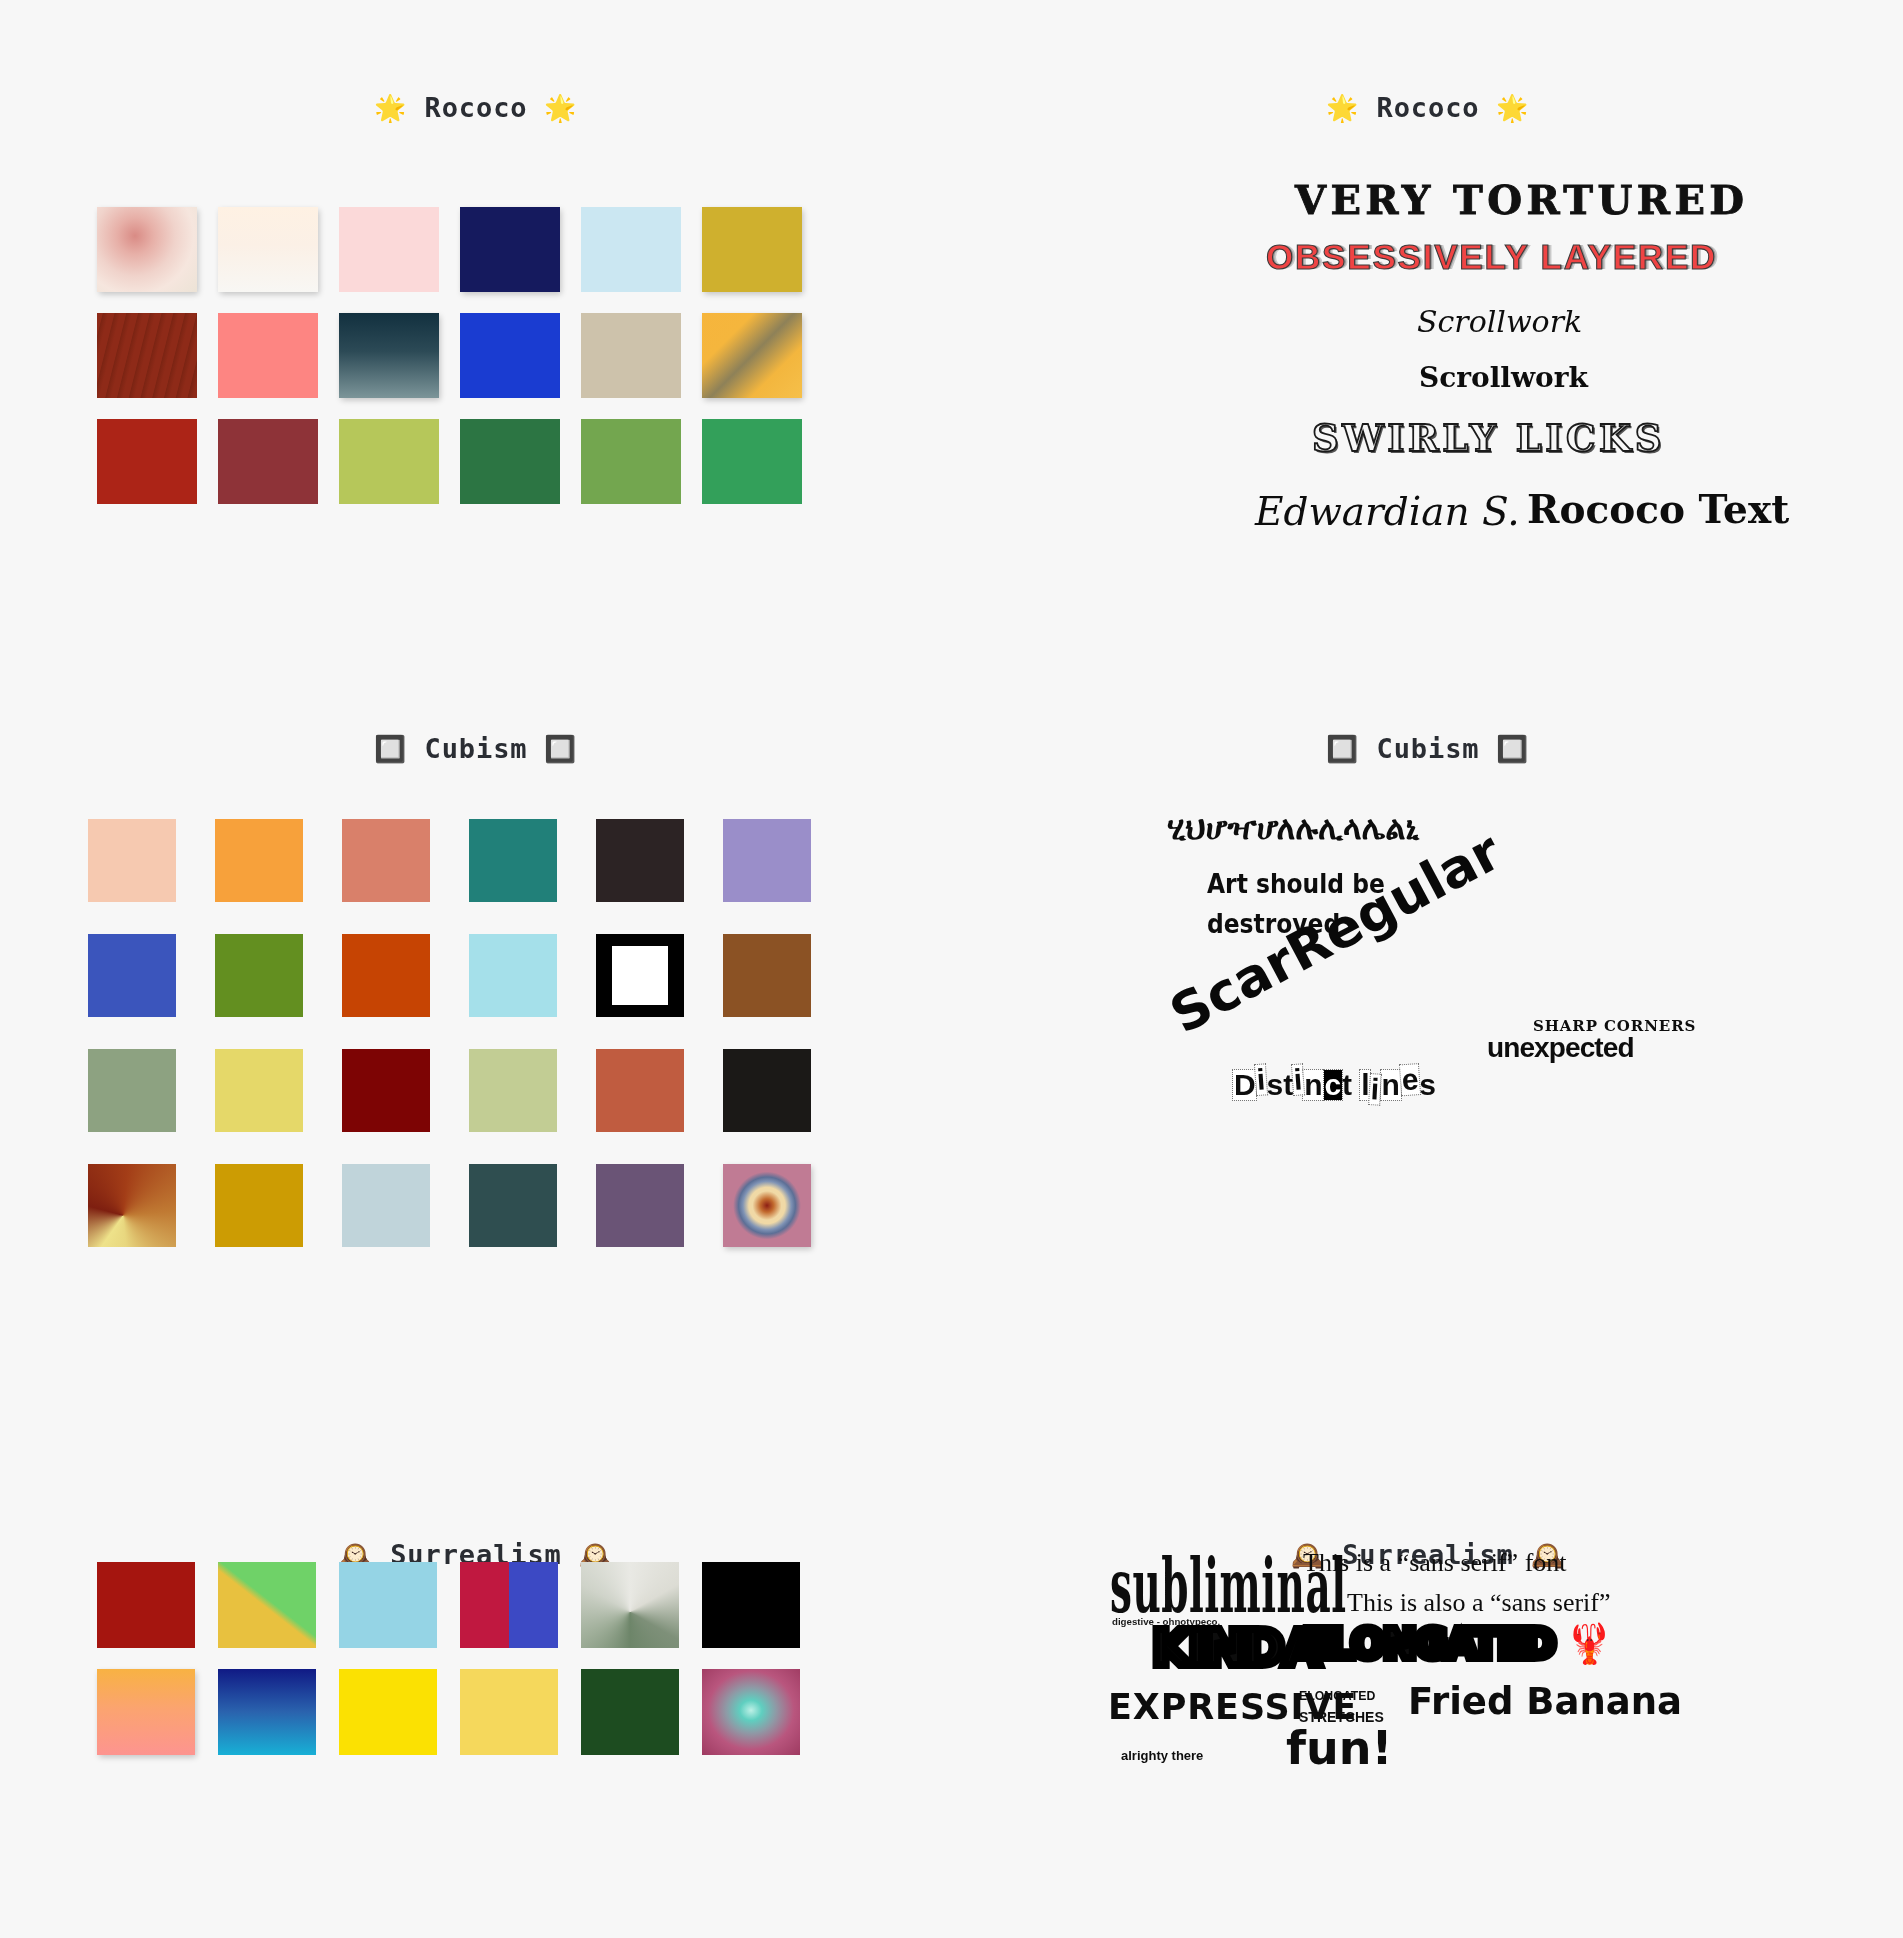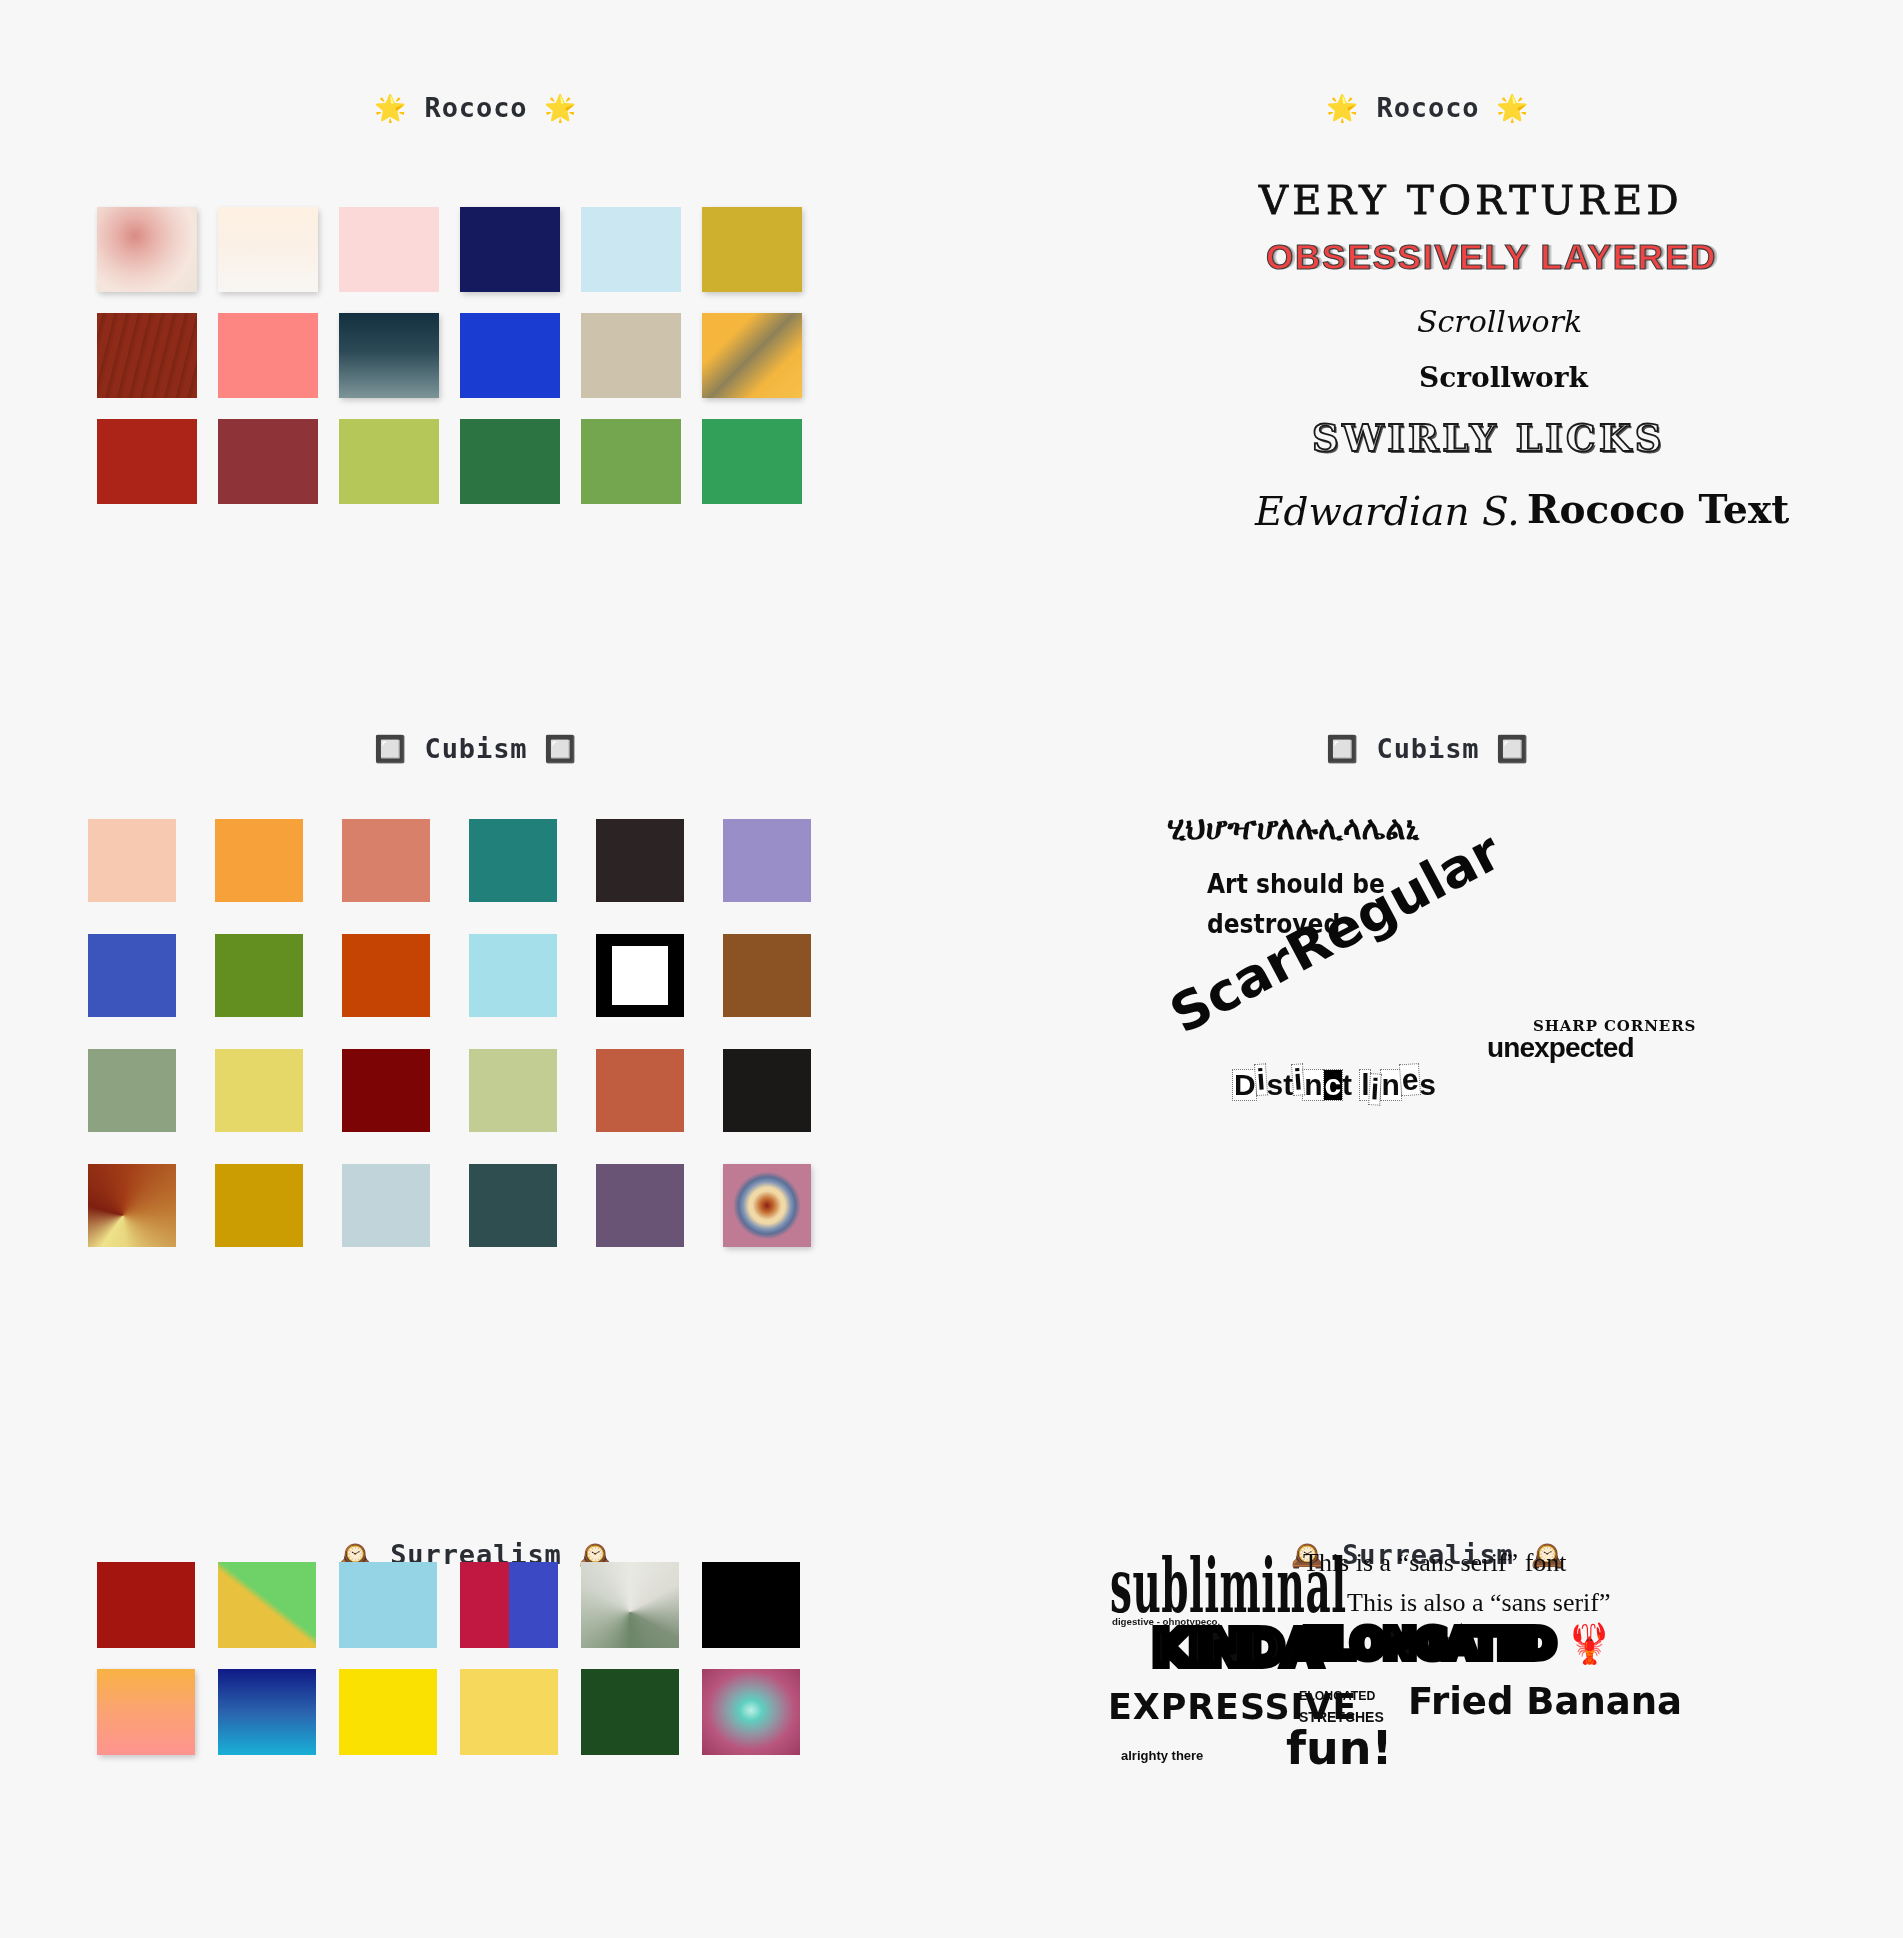--- a/index.html
+++ b/index.html
@@ -41,23 +41,23 @@
   
   #grid-rococo{ left:97px; top:207px; grid-template-columns:repeat(6,100px); grid-auto-rows:85px; gap:21px 21px;}
   
   #grid-cubism{ left:88px; top:169px; grid-template-columns:repeat(6,88px); grid-auto-rows:83px; gap:32px 39px;}
   
   #grid-surreal{ left:97px; top:105px; grid-template-columns:repeat(6,98px); grid-auto-rows:86px; gap:21px 23px;}
 
   
   .type-item{ position:absolute; white-space:nowrap; color:#0d0d0d; line-height:1; }
 
-  .f-dotted{ font-family:"DejaVu Serif",serif; font-weight:normal; letter-spacing:4.4px;
+  .f-dotted{ font-family:"DejaVu Serif",serif; font-weight:bold; letter-spacing:4.4px;
              -webkit-text-stroke:0.9px #111; color:transparent;
-             text-shadow:0 0 0 #111; }
+             text-shadow:0 0 0 #111;margin-left:36px; }
   .f-outline{ font-family:"Liberation Sans",sans-serif; font-weight:bold; letter-spacing:1.8px;
               color:#ef4444; -webkit-text-stroke:1.1px #3a3a3a;
               text-shadow:1.8px 0 0 #9a9a9a, 3.5px 0 0 #c9c9c9; }
   .f-script{ font-family:"DejaVu Serif",serif; font-style:italic; font-weight:normal; }
   .f-black{  font-family:"DejaVu Serif",serif; font-weight:bold; }
   .f-swirl{  font-family:"DejaVu Serif",serif; font-weight:bold; letter-spacing:3.5px;
              color:#f7f7f7; -webkit-text-stroke:1.8px #1b1b1b;
              text-shadow:1.8px 1.8px 0 #555; }
   .f-ethi{   font-family:"DejaVu Sans",sans-serif; font-weight:bold; }
   .f-cond{   font-family:"DejaVu Sans Condensed","Liberation Sans",sans-serif; font-weight:bold; }

